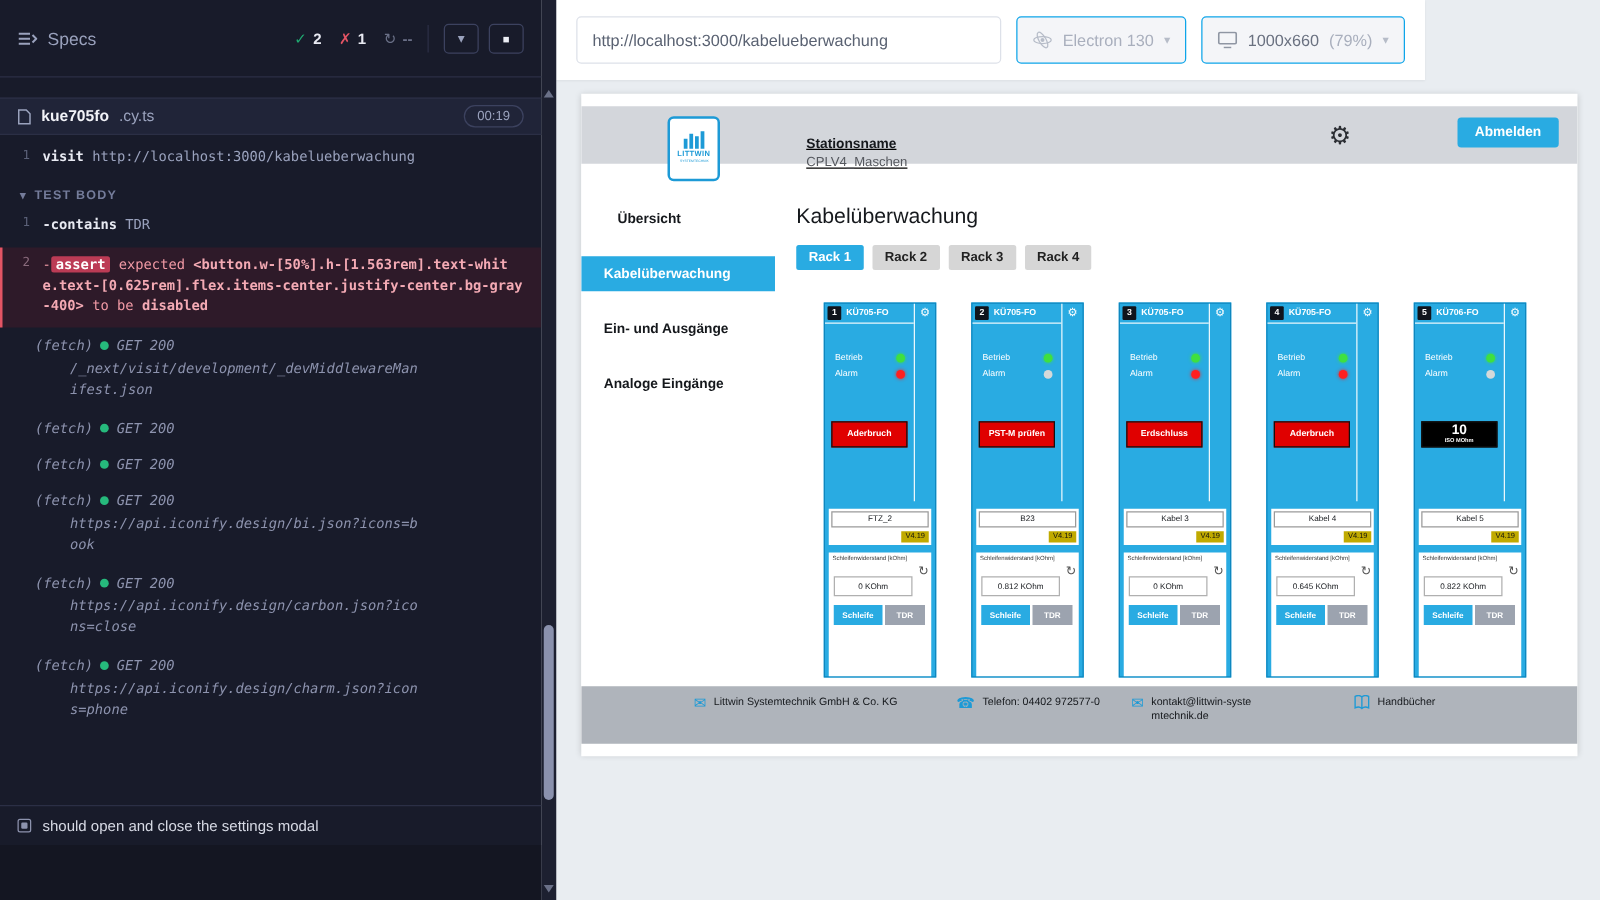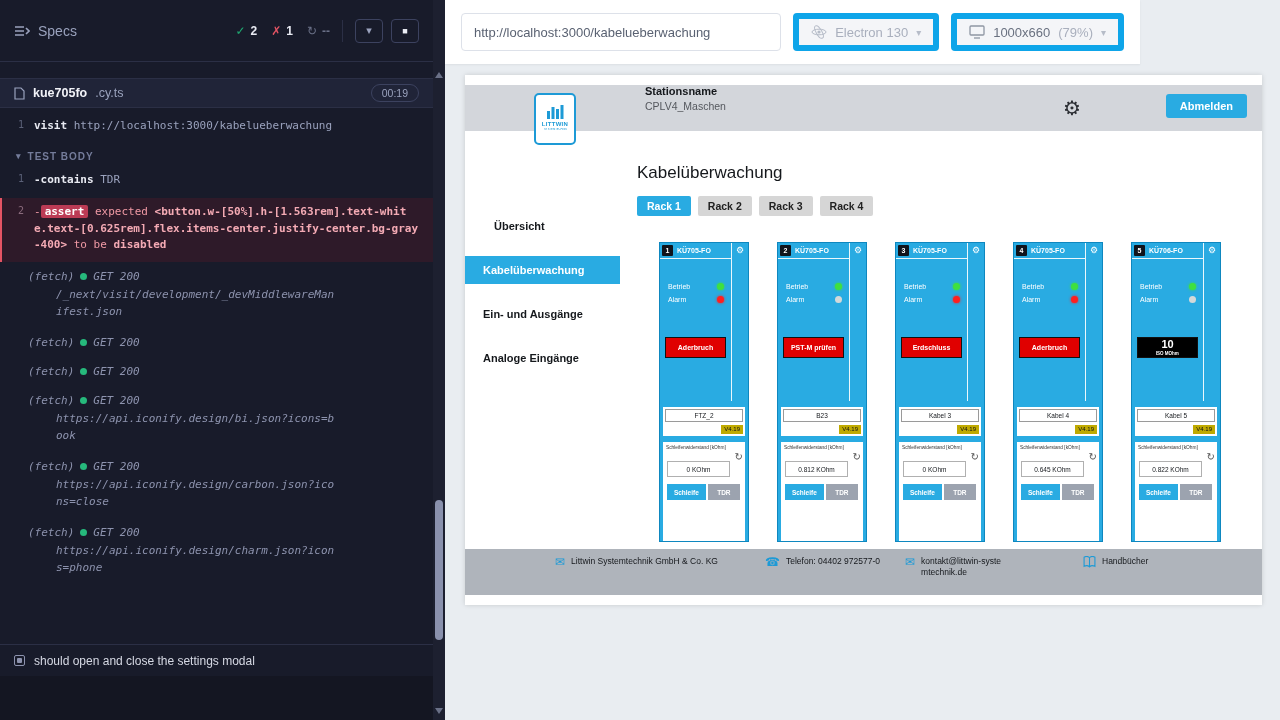--- a/index.html
+++ b/index.html
@@ -62,46 +62,46 @@
   .scroll-up { top:72px; border-bottom:6px solid #6a7087; }
   .scroll-down { bottom:6px; border-top:6px solid #6a7087; }
   .scroll-thumb { position:absolute; left:2px; width:8px; top:500px; height:140px; background:#8a91ad; border-radius:4px; }
 
   
   .right { flex:1; display:flex; flex-direction:column; background:#e9edf1; }
   .toolbar { height:64px; background:#fff; display:flex; align-items:center; gap:12px; padding:0 16px; flex:none;
              box-shadow:0 1px 2px rgba(0,0,0,0.06); }
   .url-input { flex:1; height:38px; border:1px solid #dde1e9; border-radius:4px; padding:0 12px; font-size:13px;
                color:#5a6272; background:#fff; font-family:"Liberation Sans", sans-serif; }
-  .tb-select { height:38px; background:#f4f5f8; border:6px solid #0ea5e9; border-radius:4px; display:flex; align-items:center;
+  .tb-select { height:38px; background:#f4f5f8; border:1px solid #0ea5e9; border-radius:4px; display:flex; align-items:center;
                gap:8px; padding:0 12px; font-size:13px; color:#a9afbd; cursor:pointer; }
   .tb-select .chev { font-size:10px; color:#b6bcc8; }
   .vp-size { color:#6a7180; }
   .vp-zoom { color:#a9afbd; }
 
   .aut { flex:1; position:relative; }
   .app { position:absolute; left:20px; top:11px; width:797px; height:530px; background:#fff;
          box-shadow:0 0 5px rgba(0,0,0,0.15); overflow:hidden; font-family:"Liberation Sans", sans-serif; }
 
   .app-header { position:absolute; top:10px; left:0; right:0; height:46px; background:#d3d6db; z-index:3; }
   .logo-box { position:absolute; left:69px; top:18px; width:42px; height:52px; background:#fff; border:2px solid #1d9ad6;
               border-radius:5px; z-index:4; display:flex; flex-direction:column; align-items:center; justify-content:center; gap:1px; }
   .logo-word { font-size:6px; font-weight:bold; color:#1d9ad6; letter-spacing:0.3px; }
   .logo-sub { font-size:6px; color:#1d9ad6; transform:scale(0.45); transform-origin:center top; white-space:nowrap; }
-  .station { position:absolute; left:180px; top:0; }
+  .station { position:absolute; left:180px; top:24px;text-decoration:underline; }
   .station-label { font-size:11px; font-weight:bold; color:#15181c; }
   .station-value { font-size:10.5px; color:#55585e; margin-top:3px; }
   .hdr-gear { position:absolute; left:598px; top:11px; font-size:20px; color:#2b2e33; cursor:pointer; }
   .logout-btn { position:absolute; right:15px; top:9px; background:#29abe2; color:#fff; border:none; border-radius:3px;
                 padding:6px 14px; font-size:11px; font-weight:bold; cursor:pointer; }
 
   .app-sidebar { position:absolute; left:0; top:56px; width:155px; bottom:56px; background:#fff; z-index:2; }
   .side-item { height:28px; display:flex; align-items:center; padding-left:18px; font-size:11px; font-weight:bold;
                color:#15181c; margin-bottom:16px; cursor:pointer; }
-  .side-item.first { margin-top:81px;padding-left:29px; }
+  .side-item.first { margin-top:30px;padding-left:29px; }
   .side-item.active { background:#29abe2; color:#fff; }
 
   .app-main { position:absolute; left:155px; top:56px; right:0; bottom:56px; padding-left:17px; }
   .page-title { font-size:17px; font-weight:500; color:#15181c; margin-top:32px; }
   .tabs { display:flex; gap:7px; margin-top:13px; }
   .tab { padding:4px 10px; font-size:10.5px; font-weight:bold; background:#d6d6d6; color:#222; border-radius:2px; cursor:pointer; }
   .tab.active { background:#29abe2; color:#fff; }
 
   .cards { display:flex; gap:28px; margin-top:26px; padding-left:22px; }
   .card { width:90px; height:300px; background:#29abe2; border:1px solid #0e87bf; display:flex; flex-direction:column; flex:none; }

